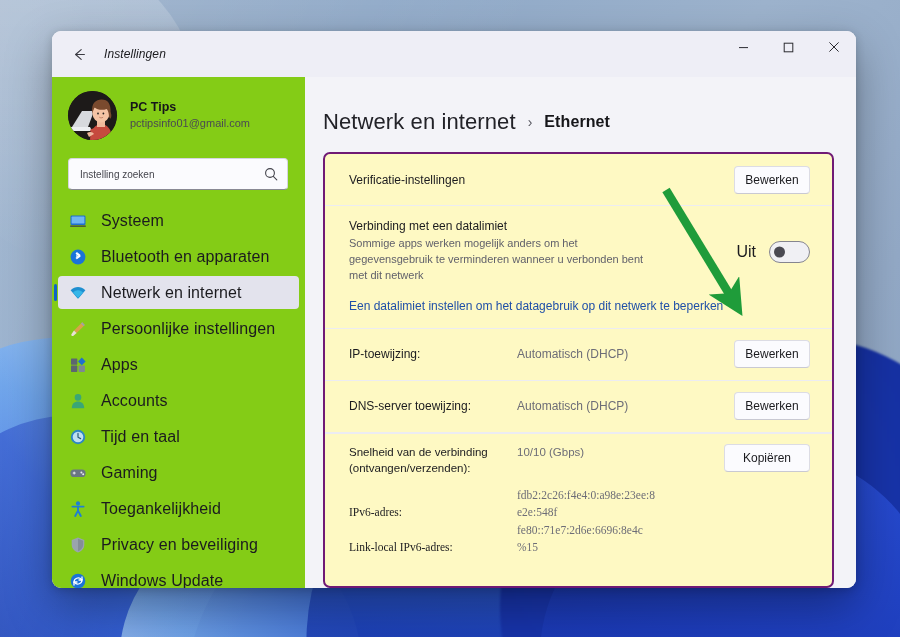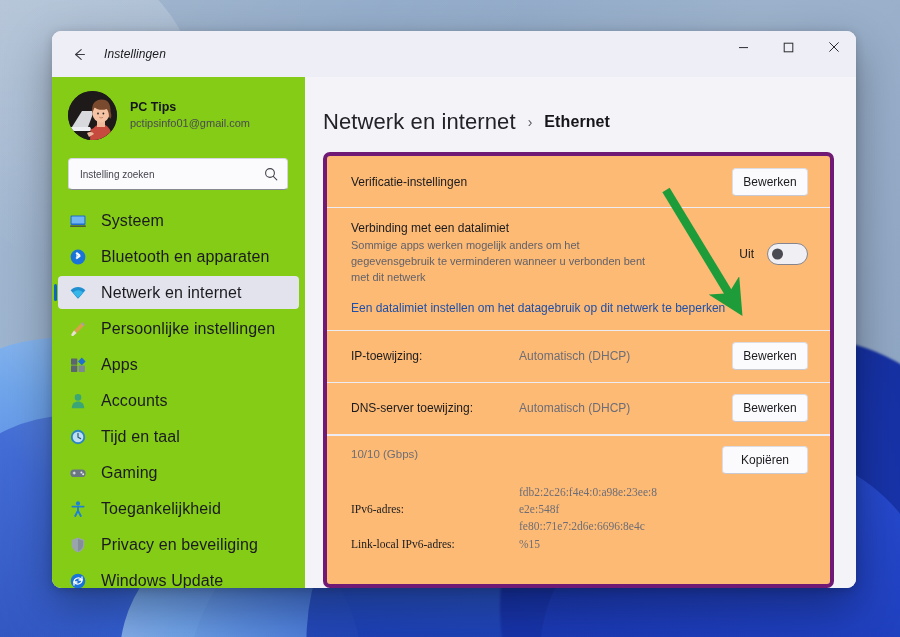--- a/index.html
+++ b/index.html
@@ -248,22 +248,22 @@
     margin: 0 12px;
   }
   #crumb-current {
     font-size: 16px;
     font-weight: bold;
     color: #16161a;
     letter-spacing: .1px;
   }
 
   #card {
-    background: #fdba74;
-    border: 4px solid #701a75;
+    background: #fef9c3;
+    border: 2px solid #701a75;
     border-radius: 7px;
     flex: 1;
     min-height: 0;
     overflow: hidden;
   }
   .row {
     display: flex;
     align-items: center;
     padding: 0 22px 0 24px;
     border-bottom: 1px solid #ececf2;
@@ -311,21 +311,21 @@
   #metered-desc {
     font-size: 11px; color: #61616b; line-height: 1.45;
   }
   #metered-right {
     margin-left: auto;
     display: flex;
     align-items: center;
     padding-top: 22px;
   }
   #toggle-state-label {
-    font-size: 12px; color: #1b1b1f; margin-right: 13px; margin-left: 44px;
+    font-size: 16px; color: #1b1b1f; margin-right: 13px; margin-left: 44px;
   }
   #metered-toggle {
     width: 39px; height: 20px;
     border: 1px solid #85858f;
     border-radius: 11px;
     background: #f0f0f4;
     position: relative;
   }
   #metered-toggle .knob {
     position: absolute;
@@ -637,20 +637,21 @@
           </div>
 
           <div class="row">
             <span class="row-label" style="width:168px;flex:none">DNS-server toewijzing:</span>
             <span class="row-value">Automatisch (DHCP)</span>
             <span class="spacer"></span>
             <button class="btn">Bewerken</button>
           </div>
 
           <div id="speed-row">
+            <span class="k">Snelheid van de verbinding (ontvangen/verzenden):</span>
             <span class="v">10/10 (Gbps)</span>
             <span class="spacer"></span>
             <button class="btn" style="min-width:86px">Kopiëren</button>
           </div>
 
           <div id="info-block">
               <div class="info-row">
                 <span class="k">IPv6-adres:</span>
                 <span class="v">fdb2:2c26:f4e4:0:a98e:23ee:8
 e2e:548f</span>

